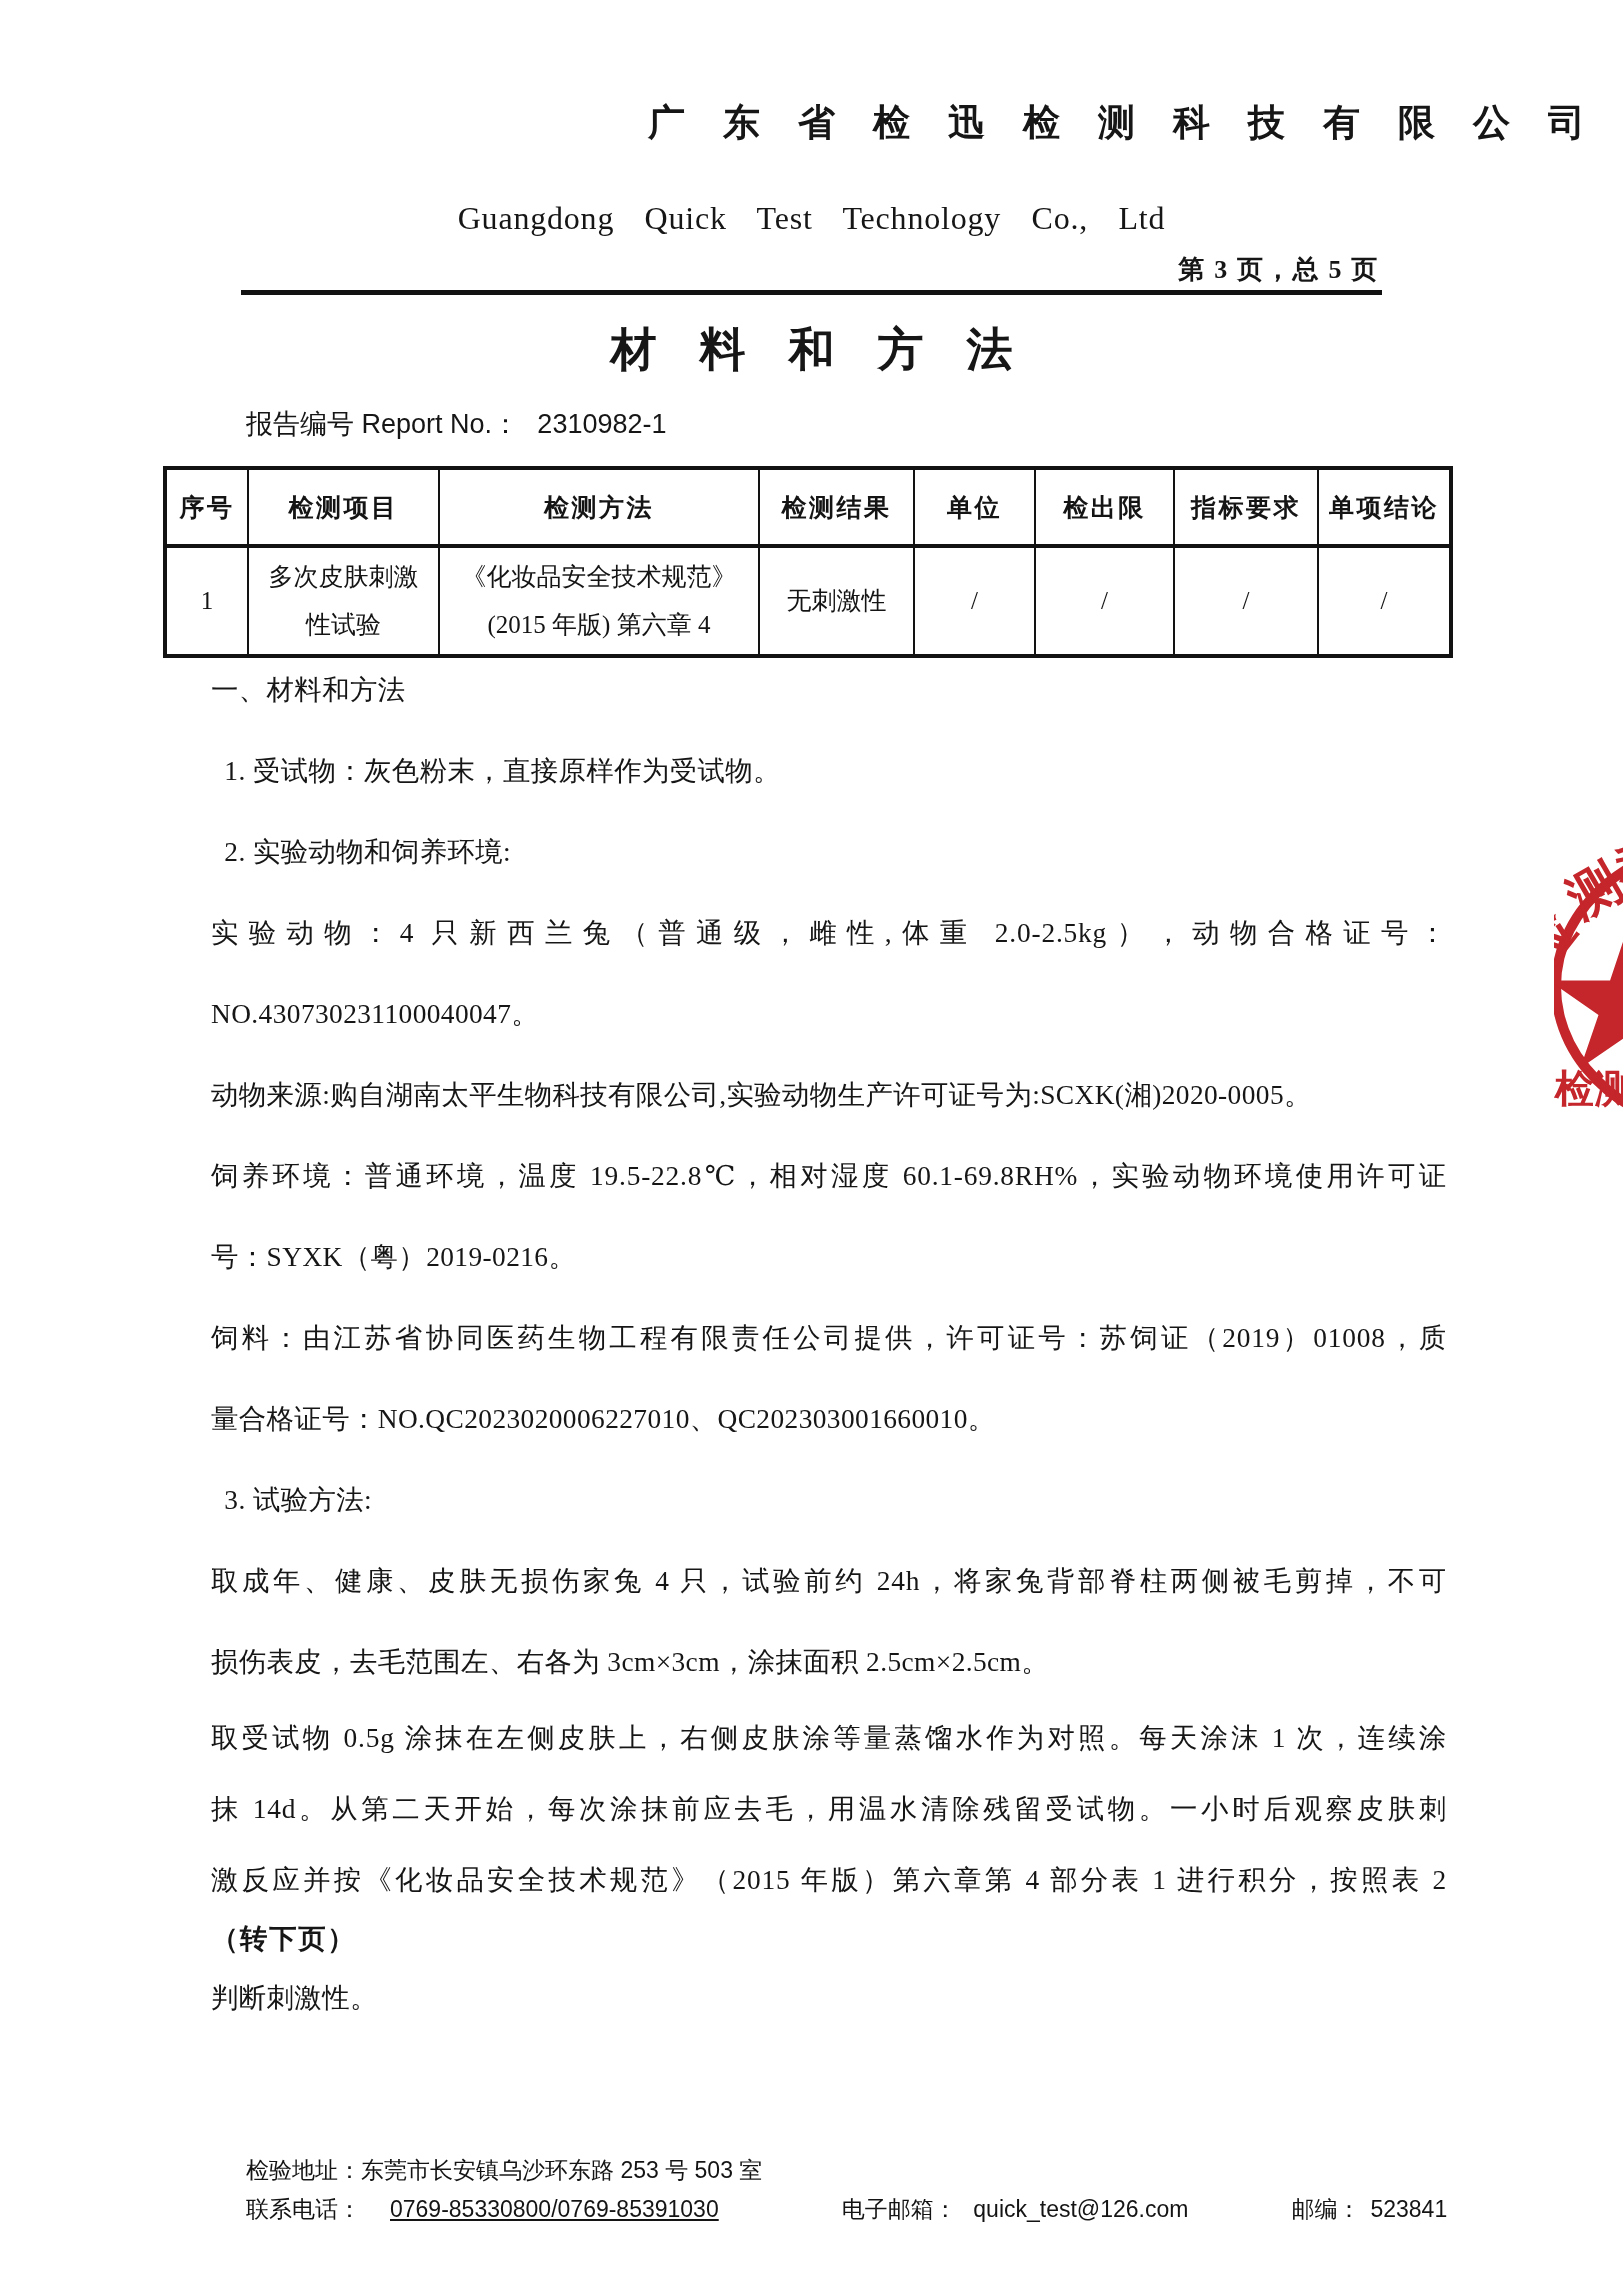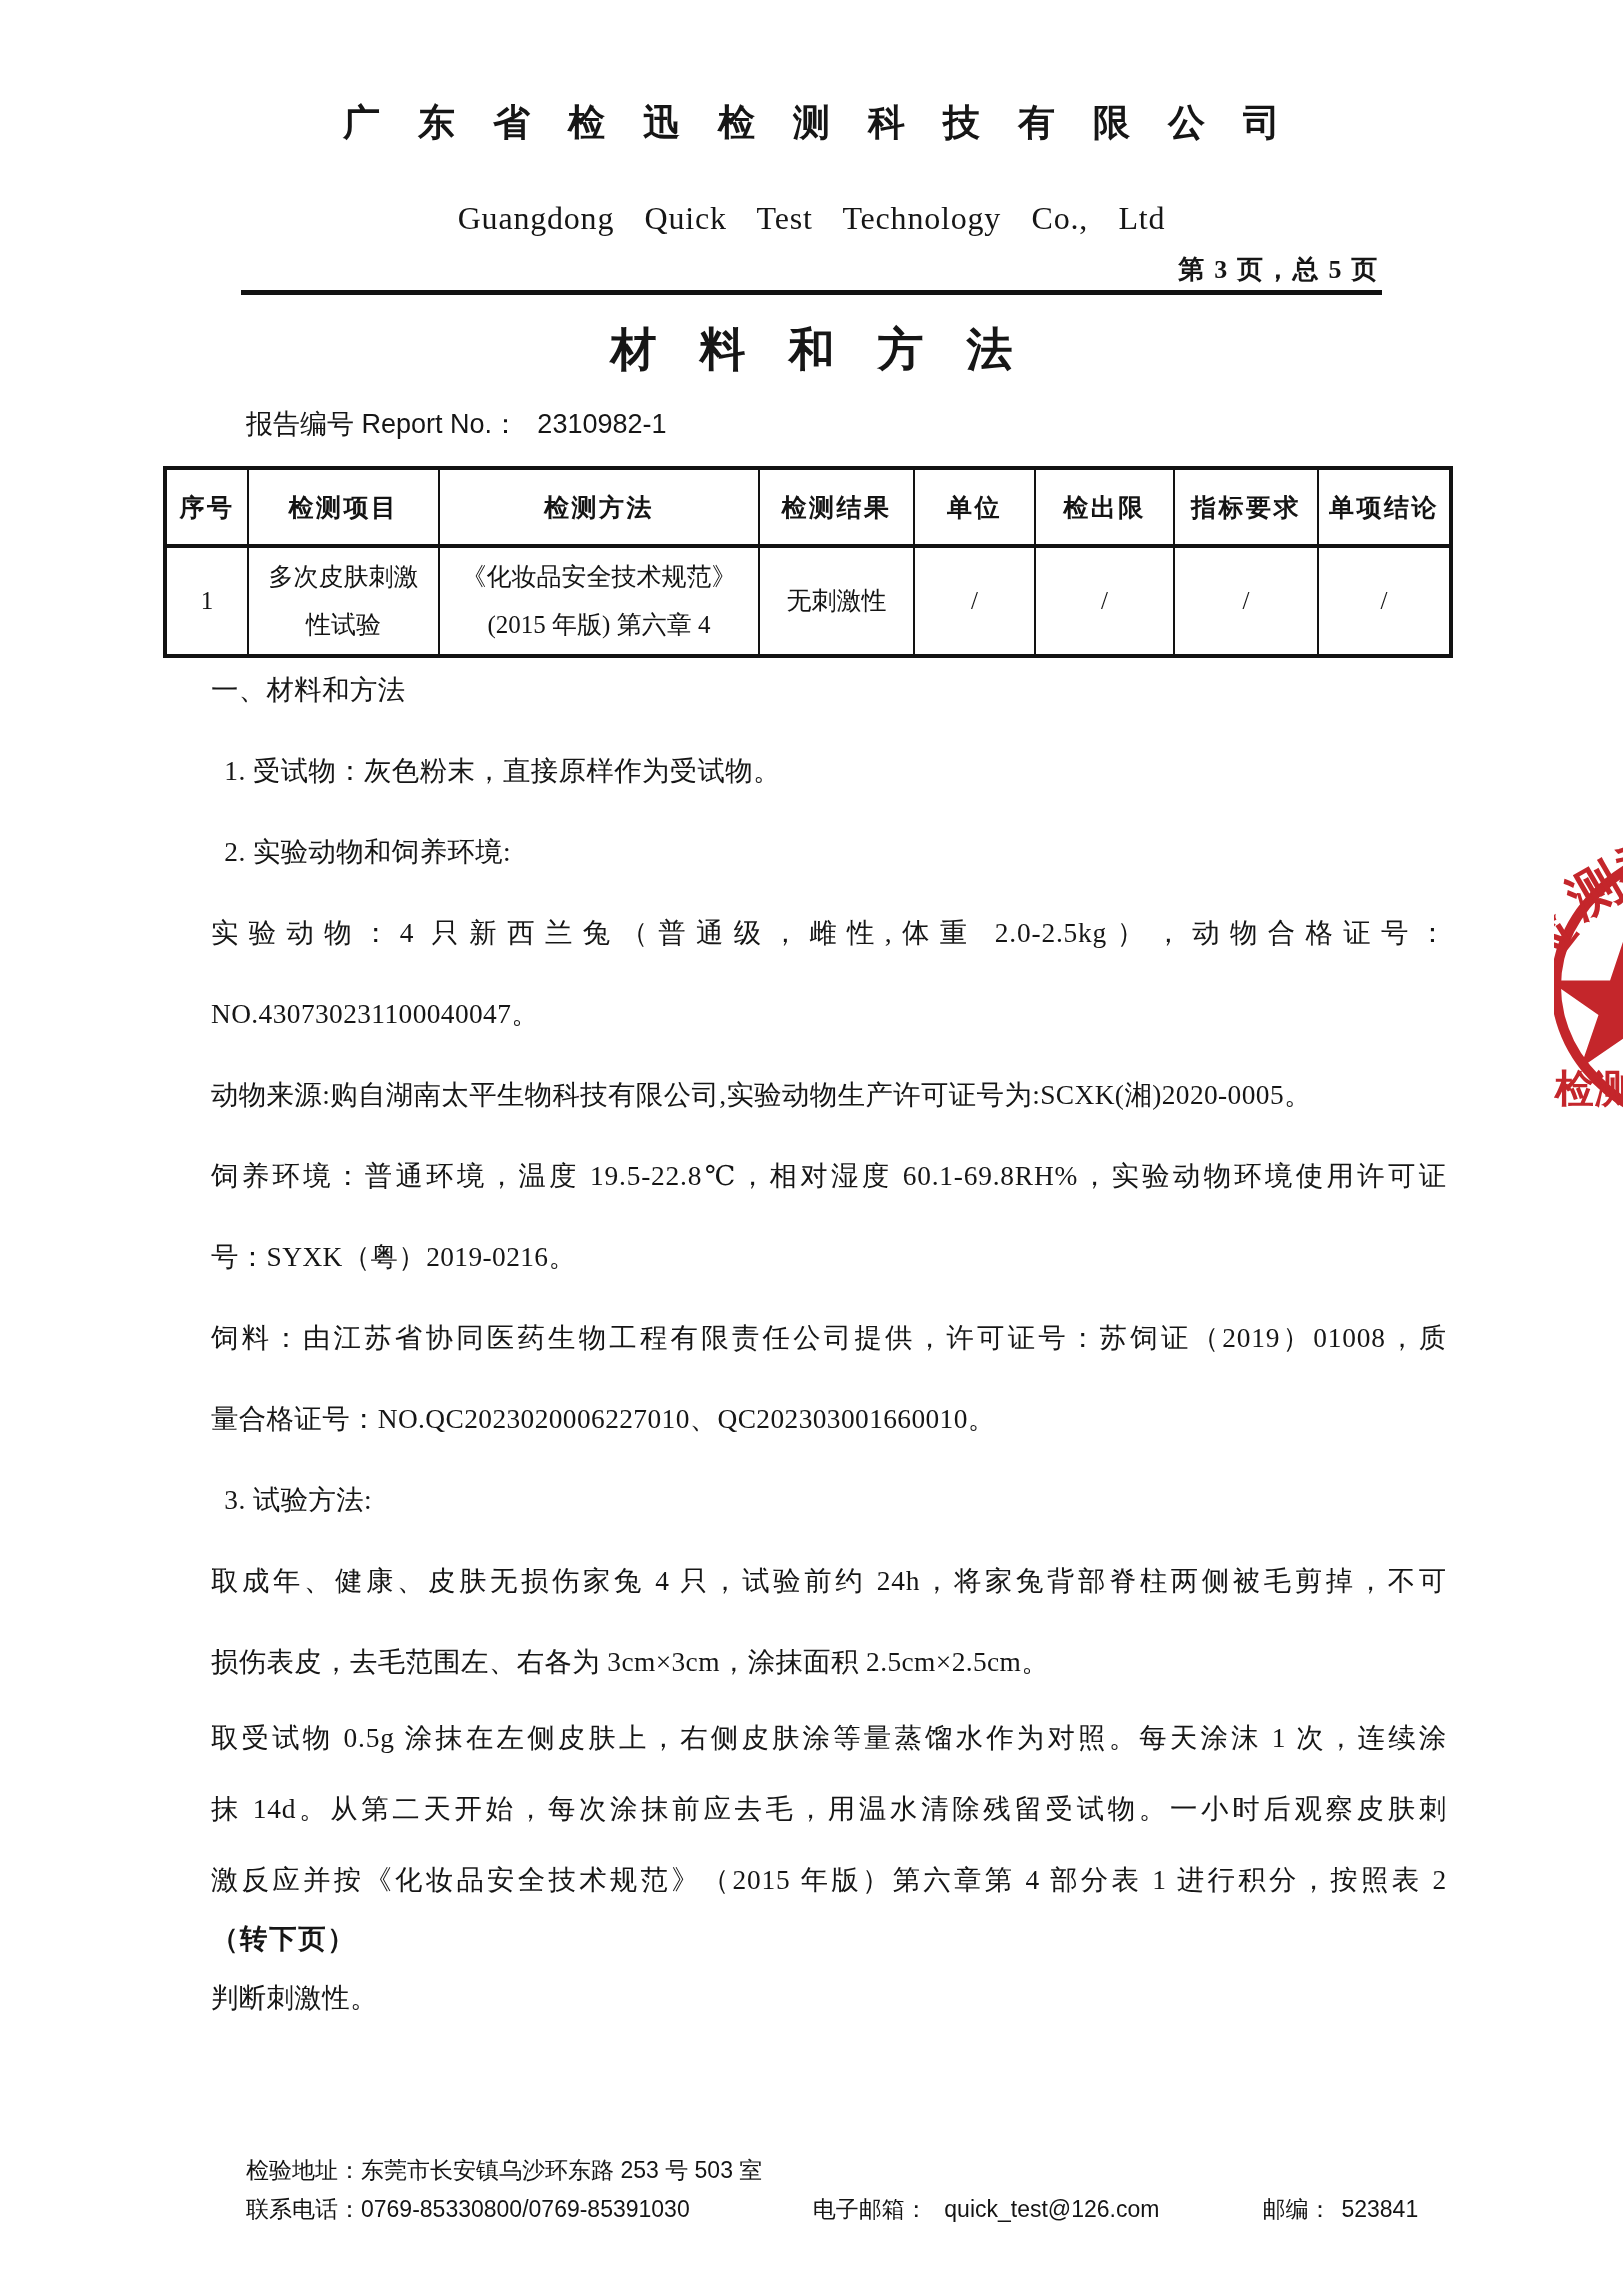--- a/index.html
+++ b/index.html
@@ -9,21 +9,21 @@
     position: relative;
     overflow: hidden;
     font-family: "Liberation Serif", "DejaVu Serif", serif;
     color: #161616;
   }
   .page { position: absolute; inset: 0; background: #fff; overflow: hidden; }
 
   
   .company-cn {
     position: absolute; top: 98px; left: 0; width: 100%;
-    text-align: center; font-size: 37px; font-weight: 600;
+    text-align: right; font-size: 37px; font-weight: 600;
     letter-spacing: 38px; text-indent: 38px; white-space: nowrap;
   }
   .company-en {
     position: absolute; top: 200px; left: 0; width: 100%;
     text-align: center; font-size: 32px; font-weight: 500;
     word-spacing: 21.6px; letter-spacing: 0.8px; white-space: nowrap;
   }
   .page-info {
     position: absolute; top: 252px; left: 0; width: 1379px;
     text-align: right; font-size: 26px; font-weight: bold;
@@ -96,21 +96,21 @@
     position: absolute; left: 0.8px; top: 248px; font-size: 39px; font-weight: bold;
     white-space: nowrap; letter-spacing: 0.8px; line-height: 1.2;
   }
 
   
   .footer {
     position: absolute; top: 2151px; left: 246px; width: 1214px;
     font-family: "Liberation Sans", "DejaVu Sans", sans-serif;
     font-size: 23px; line-height: 39px; color: #141414;
   }
-  .footer .seg-phone { margin-left: 0; }
+  .footer .seg-phone { margin-left: 29px; text-decoration: underline; }
   .footer .seg-email-label { margin-left: 123px; margin-top: 20px; }
   .footer .seg-email { margin-left: 16.6px; }
   .footer .seg-zip-label { margin-left: 103px; }
   .footer .seg-zip { margin-left: 10px; }
 </style>
 </head>
 <body>
 
 <div class="page">
 

